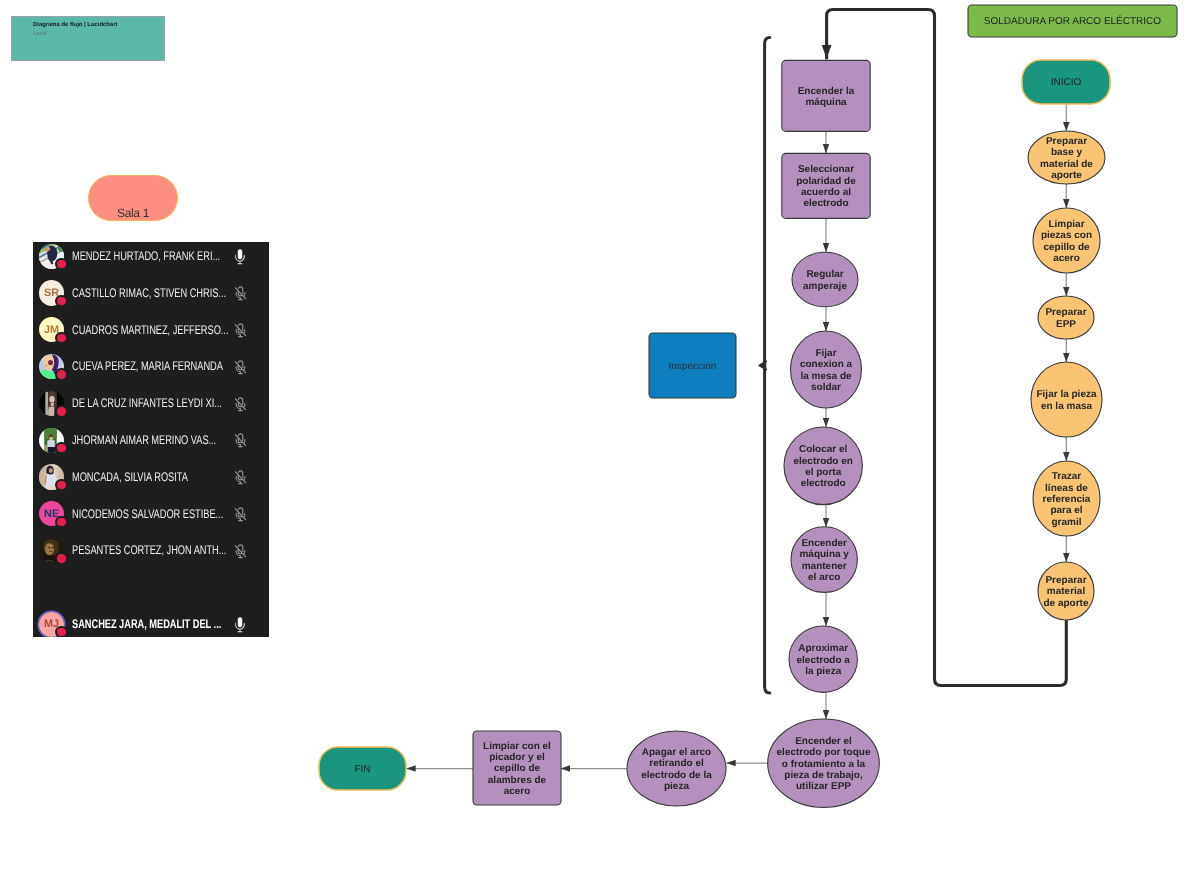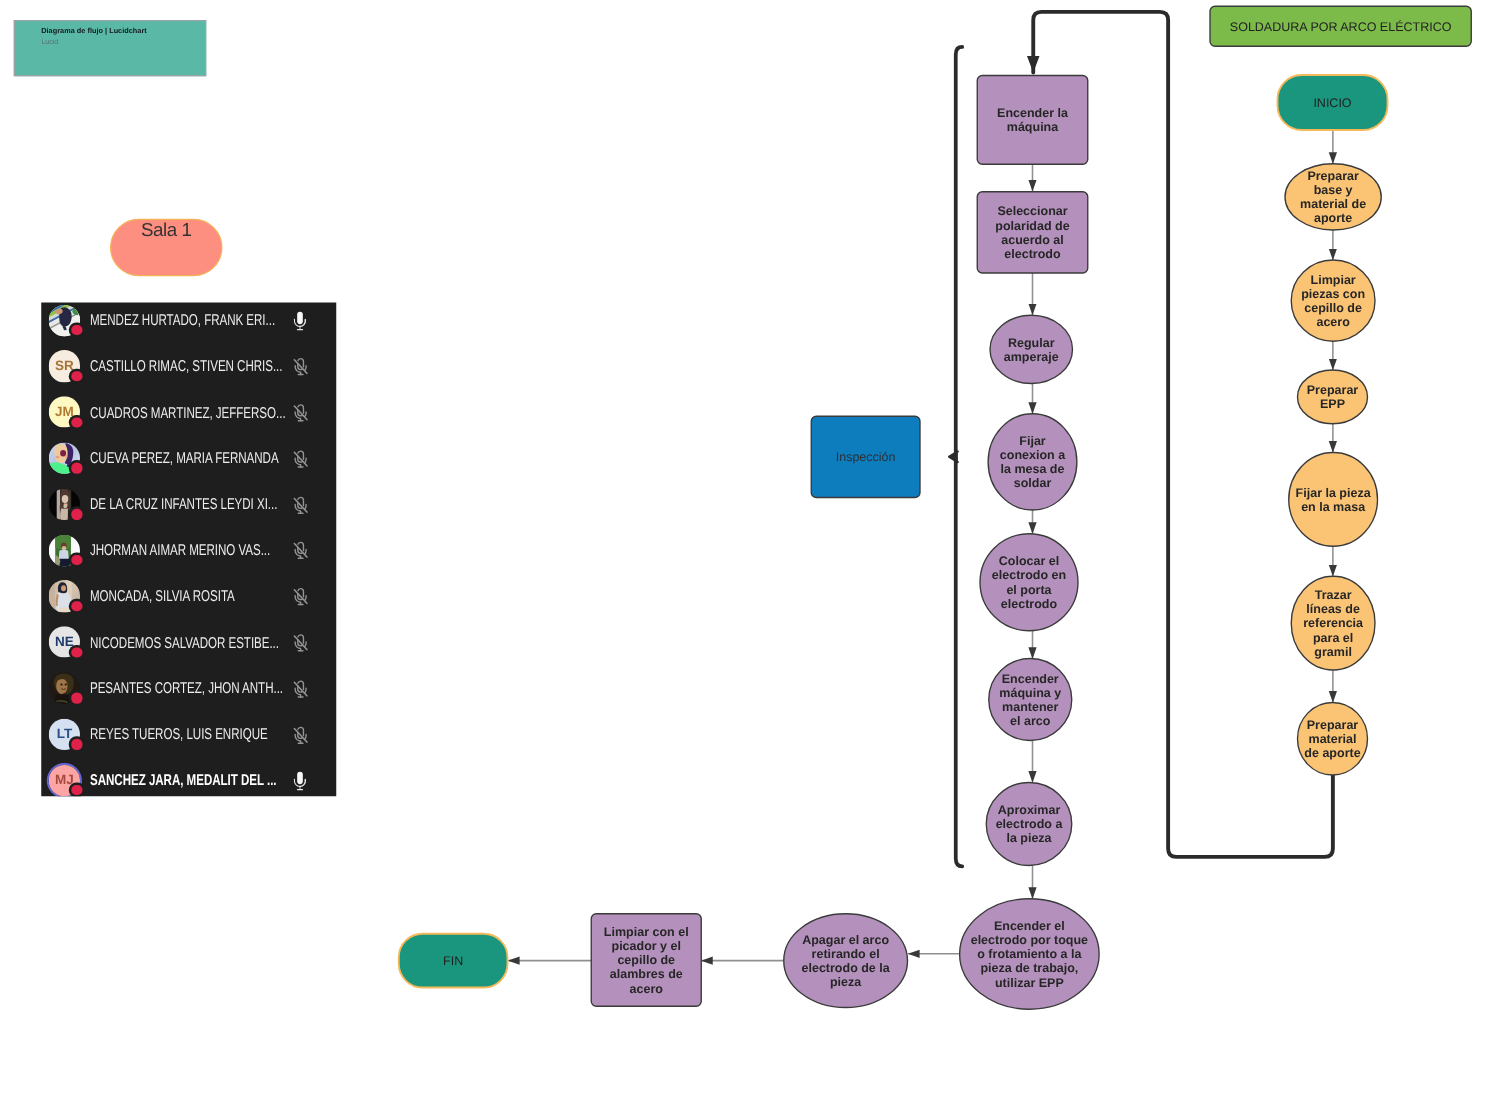--- a/index.html
+++ b/index.html
@@ -16,22 +16,22 @@
   .tab-card { position:absolute; left:11px; top:16px; width:154px; height:45px;
               background:#59b9a6; border:1px solid #9aa3a8; }
   .tab-card .tc-title { position:absolute; left:21.0px; top:4.8px; font-size:5.85px; font-weight:bold;
               color:#14181c; letter-spacing:0.02px; white-space:nowrap; }
   .tab-card .tc-sub { position:absolute; left:21.2px; top:14.2px; font-size:5.6px; color:#5d6d76;
               white-space:nowrap; }
 
   
   .room-pill { position:absolute; left:88px; top:175px; width:90px; height:46px;
                background:#fd8f80; border:1.3px solid #f6b356; border-radius:23px;
-               display:flex; align-items:flex-start; justify-content:center;
-               font-size:15px; color:#333333; letter-spacing:-0.35px; }
+               display:flex; align-items:flex-end; justify-content:center;
+               font-size:12px; color:#333333; letter-spacing:-0.35px; }
 
   
   .plist { position:absolute; left:33px; top:242px; width:236px; height:395px;
            background:#1e1e1e; overflow:hidden; }
   .prow { position:absolute; left:0; width:216px; height:36.8px; }
   .pav { position:absolute; left:6px; top:5.6px; width:25.2px; height:25.2px;
          border-radius:50%; overflow:hidden; }
   .pav-in { position:absolute; inset:0; display:flex; align-items:center; justify-content:center;
             font-size:10.8px; font-weight:600; letter-spacing:0.0px; }
   .pdot { position:absolute; left:22.45px; top:19.95px; width:12.4px; height:12.4px;
@@ -260,21 +260,21 @@
               <path d="M13.45 8.65v0.8c0 1.02-0.39 1.96-1.03 2.66"></path>
               <path d="M9.5 13.5v1.5"></path>
               <path d="M7.8 15.0h3.4"></path>
             </g>
             <path d="M4.95 4.35l9.1 9.8" fill="none" stroke="#949494" stroke-width="1.15" stroke-linecap="round"></path>
           </svg>
         </div>
     </div>
     <div class="prow" style="top:253.63px">
       <div class="pav">
-          <div class="pav-in" style="background:#e5e5e5;color:#1e3a6b">NE</div>
+          <div class="pav-in" style="background:#ec4899;color:#1e3a6b">NE</div>
         </div>
       <div class="pdot">
           <i style="background:#e0214a"></i>
         </div>
       <div class="pname">NICODEMOS SALVADOR ESTIBE...</div>
       <div class="pmic off">
           <svg width="21" height="21" viewBox="0 0 19 19">
             <g fill="none" stroke="#949494" stroke-width="1.0" stroke-linecap="round" stroke-linejoin="round">
               <path d="M11.55 9.5V5.55c0-1.13-0.92-2.05-2.05-2.05-0.92 0-1.71 0.62-1.96 1.47"></path>
               <path d="M7.45 6.95v2.5c0 1.13 0.92 2.05 2.05 2.05 0.44 0 0.84-0.14 1.17-0.38"></path>
@@ -295,42 +295,20 @@
             <ellipse cx="10.2" cy="9.6" rx="1.0" ry="0.8" fill="#2a1c10"></ellipse>
             <ellipse cx="13.6" cy="9.6" rx="1.0" ry="0.8" fill="#2a1c10"></ellipse>
             <path d="M10 13 q2 1.2 3.6 0" stroke="#4a2f1c" stroke-width="0.8" fill="none"></path>
             <path d="M5 18 q8 -2 14 2 l0 6 h-14z" fill="#191310"></path>
             <path d="M6 23 q6 -1 9 1" stroke="#6c6a3a" stroke-width="0.9" fill="none" opacity="0.7"></path>
           </svg></div>
       <div class="pdot">
           <i style="background:#e0214a"></i>
         </div>
       <div class="pname">PESANTES CORTEZ, JHON ANTH...</div>
-      <div class="pmic off">
-          <svg width="21" height="21" viewBox="0 0 19 19">
-            <g fill="none" stroke="#949494" stroke-width="1.0" stroke-linecap="round" stroke-linejoin="round">
-              <path d="M11.55 9.5V5.55c0-1.13-0.92-2.05-2.05-2.05-0.92 0-1.71 0.62-1.96 1.47"></path>
-              <path d="M7.45 6.95v2.5c0 1.13 0.92 2.05 2.05 2.05 0.44 0 0.84-0.14 1.17-0.38"></path>
-              <path d="M5.55 8.65v0.8c0 2.14 1.71 3.88 3.82 3.97"></path>
-              <path d="M13.45 8.65v0.8c0 1.02-0.39 1.96-1.03 2.66"></path>
-              <path d="M9.5 13.5v1.5"></path>
-              <path d="M7.8 15.0h3.4"></path>
-            </g>
-            <path d="M4.95 4.35l9.1 9.8" fill="none" stroke="#949494" stroke-width="1.15" stroke-linecap="round"></path>
-          </svg>
-        </div>
-    </div>
-    <div class="prow" style="top:327.21px">
-      <div class="pav">
-          <div class="pav-in" style="background:#d5e1f0;color:#2c4c86">LT</div>
-        </div>
-      <div class="pdot">
-          <i style="background:#e0214a"></i>
-        </div>
-      <div class="pname">REYES TUEROS, LUIS ENRIQUE</div>
       <div class="pmic off">
           <svg width="21" height="21" viewBox="0 0 19 19">
             <g fill="none" stroke="#949494" stroke-width="1.0" stroke-linecap="round" stroke-linejoin="round">
               <path d="M11.55 9.5V5.55c0-1.13-0.92-2.05-2.05-2.05-0.92 0-1.71 0.62-1.96 1.47"></path>
               <path d="M7.45 6.95v2.5c0 1.13 0.92 2.05 2.05 2.05 0.44 0 0.84-0.14 1.17-0.38"></path>
               <path d="M5.55 8.65v0.8c0 2.14 1.71 3.88 3.82 3.97"></path>
               <path d="M13.45 8.65v0.8c0 1.02-0.39 1.96-1.03 2.66"></path>
               <path d="M9.5 13.5v1.5"></path>
               <path d="M7.8 15.0h3.4"></path>
             </g>

